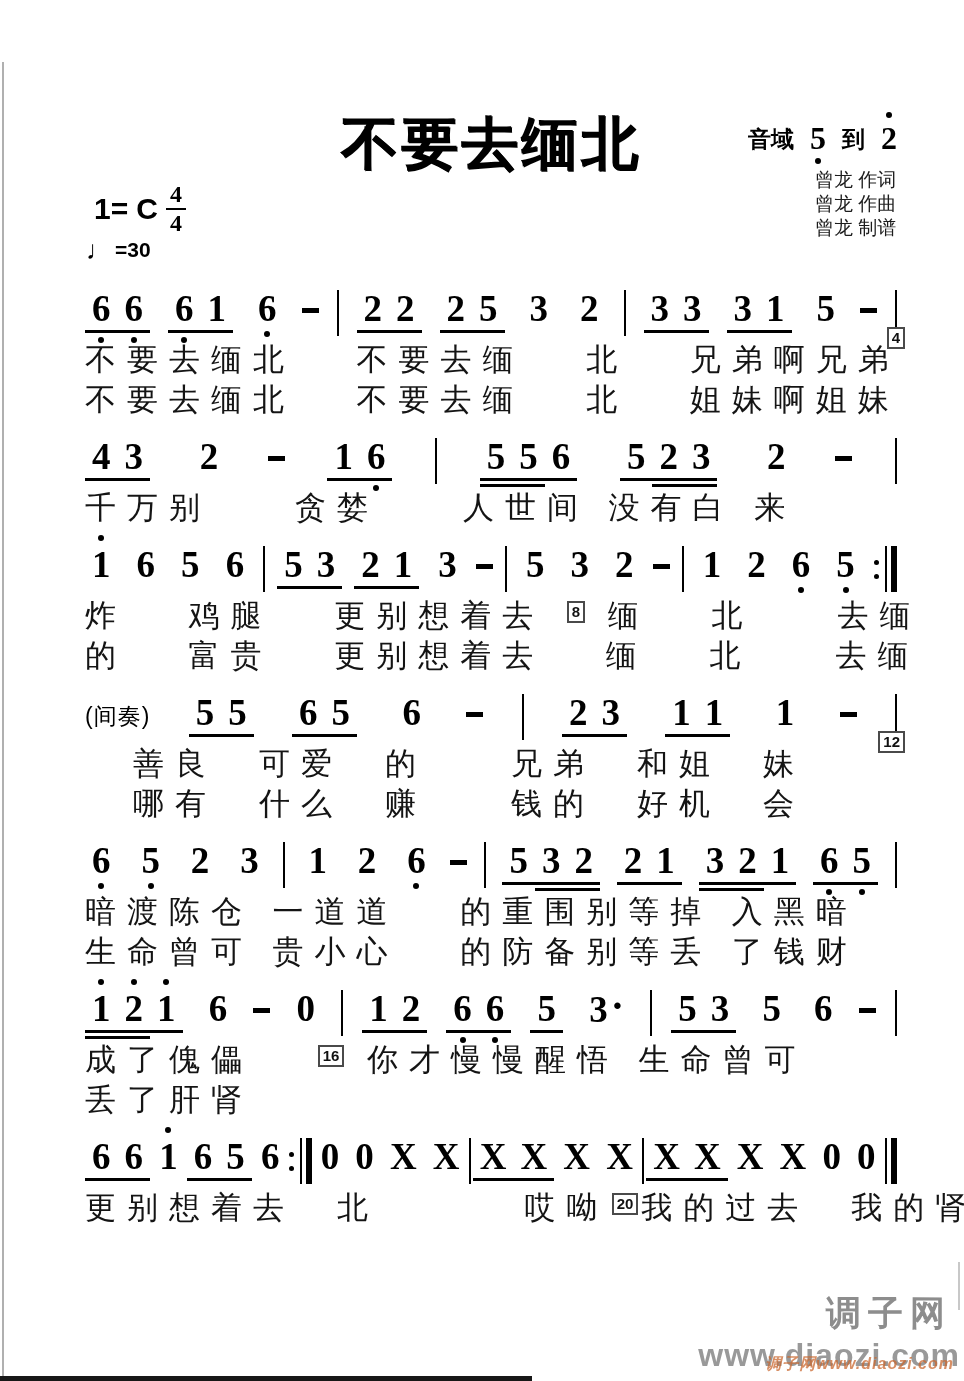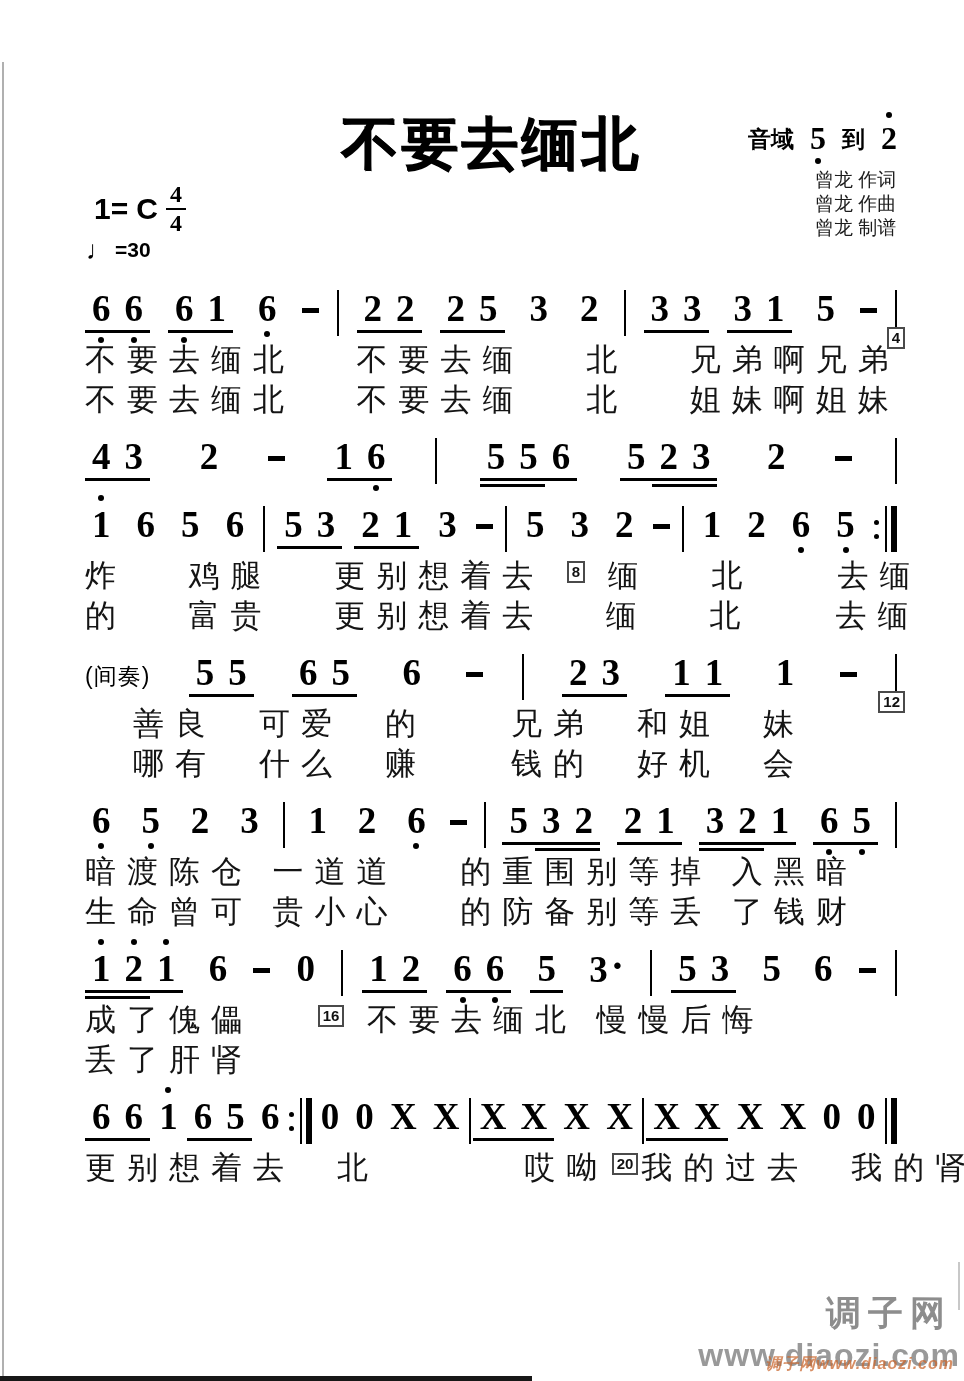--- a/index.html
+++ b/index.html
@@ -236,20 +236,21 @@
           <div class="beam" style="margin-left: 33.3333%; width: 66.6667%;"></div>
         </div>
         <div class="grp">
           <div class="grow">
             <div class="cell"><span class="dg">2</span></div>
           </div>
         </div>
         <div class="dash"></div>
         <div class="bar"></div>
       </div>
+      <div class="lyr"><span>千万别　　贪婪　　人世间 没有白 来</span></div>
     </div>
     <div class="system">
       <div class="nrow">
         <div class="grp">
           <div class="grow">
             <div class="cell"><span class="dg">1</span><div class="odot above"></div></div>
           </div>
         </div>
         <div class="grp">
           <div class="grow">
@@ -526,21 +527,21 @@
           </div>
         </div>
         <div class="grp">
           <div class="grow">
             <div class="cell"><span class="dg">6</span></div>
           </div>
         </div>
         <div class="dash"></div>
         <div class="bar"></div>
       </div>
-      <div class="lyr"><span>成了傀儡　 </span><div class="mk">16</div><span> 不要去缅北 慢慢后悔</span></div>
+      <div class="lyr"><span>成了傀儡　 </span><div class="mk">16</div><span> 你才慢慢醒悟 生命曾可</span></div>
       <div class="lyr"><span>丢了肝肾</span></div>
     </div>
     <div class="system">
       <div class="nrow">
         <div class="grp">
           <div class="grow">
             <div class="cell"><span class="dg">6</span></div>
             <div class="cell"><span class="dg">6</span></div>
           </div>
           <div class="beam"></div>

